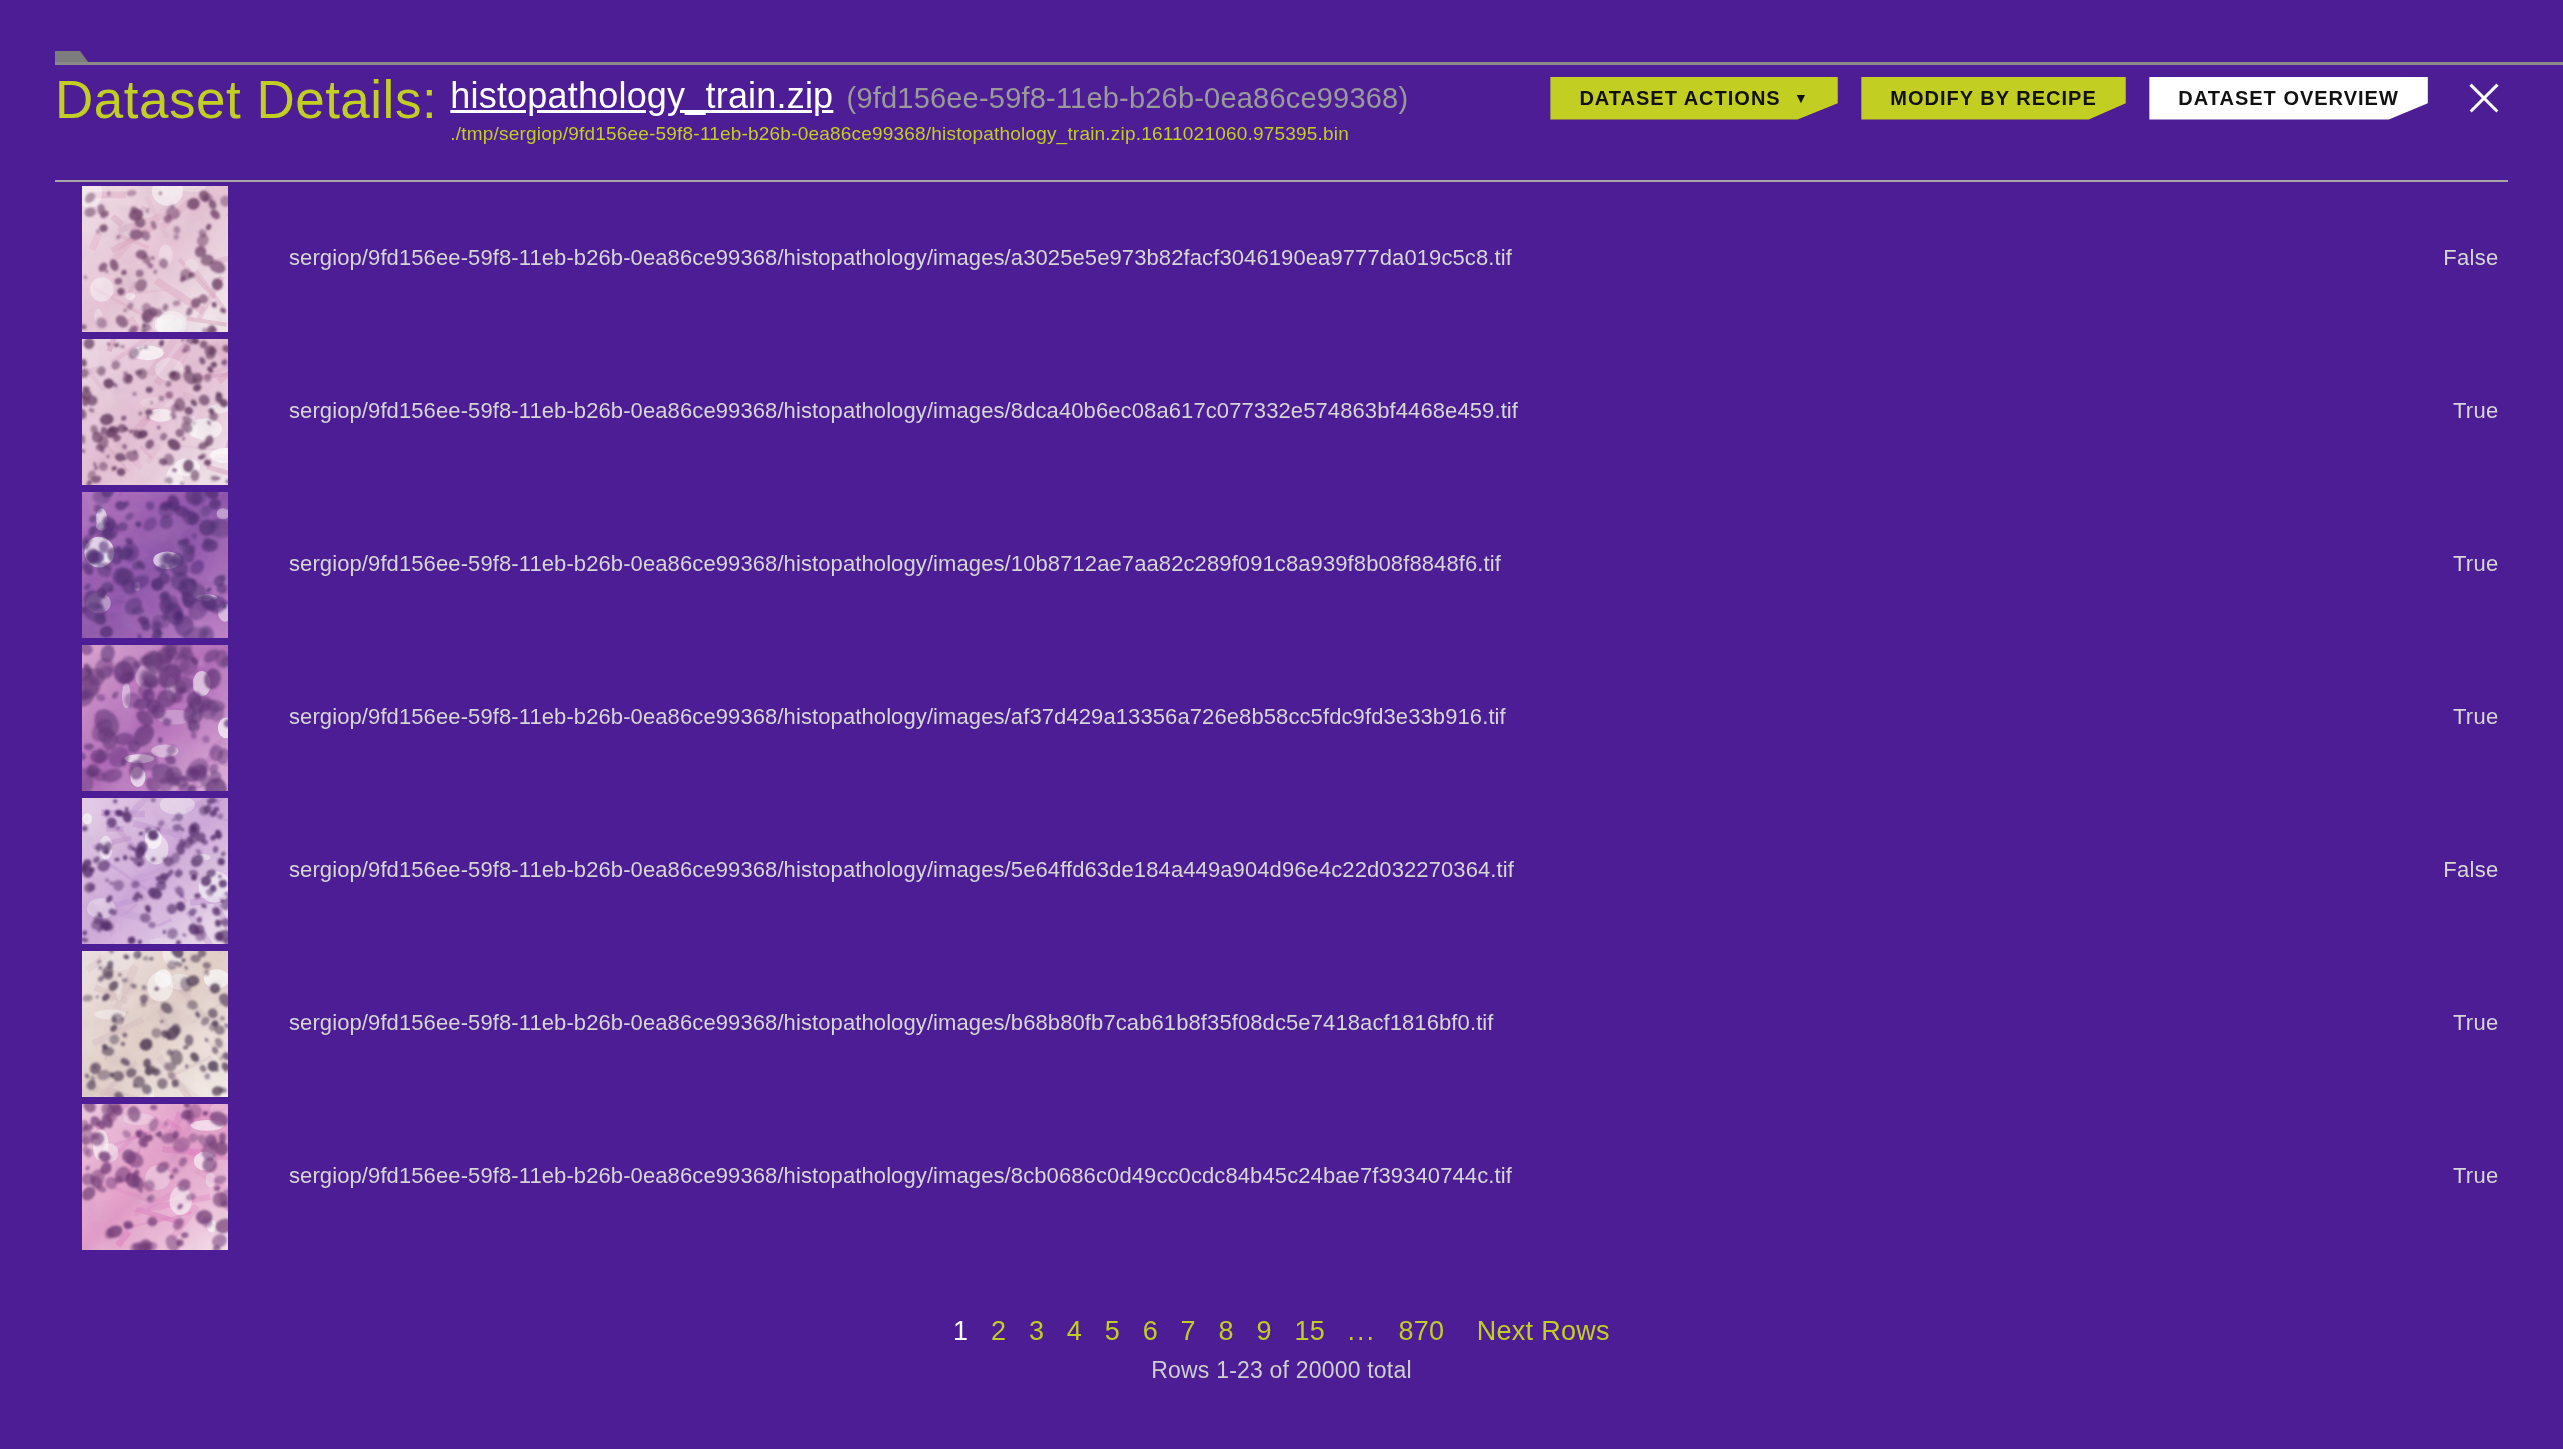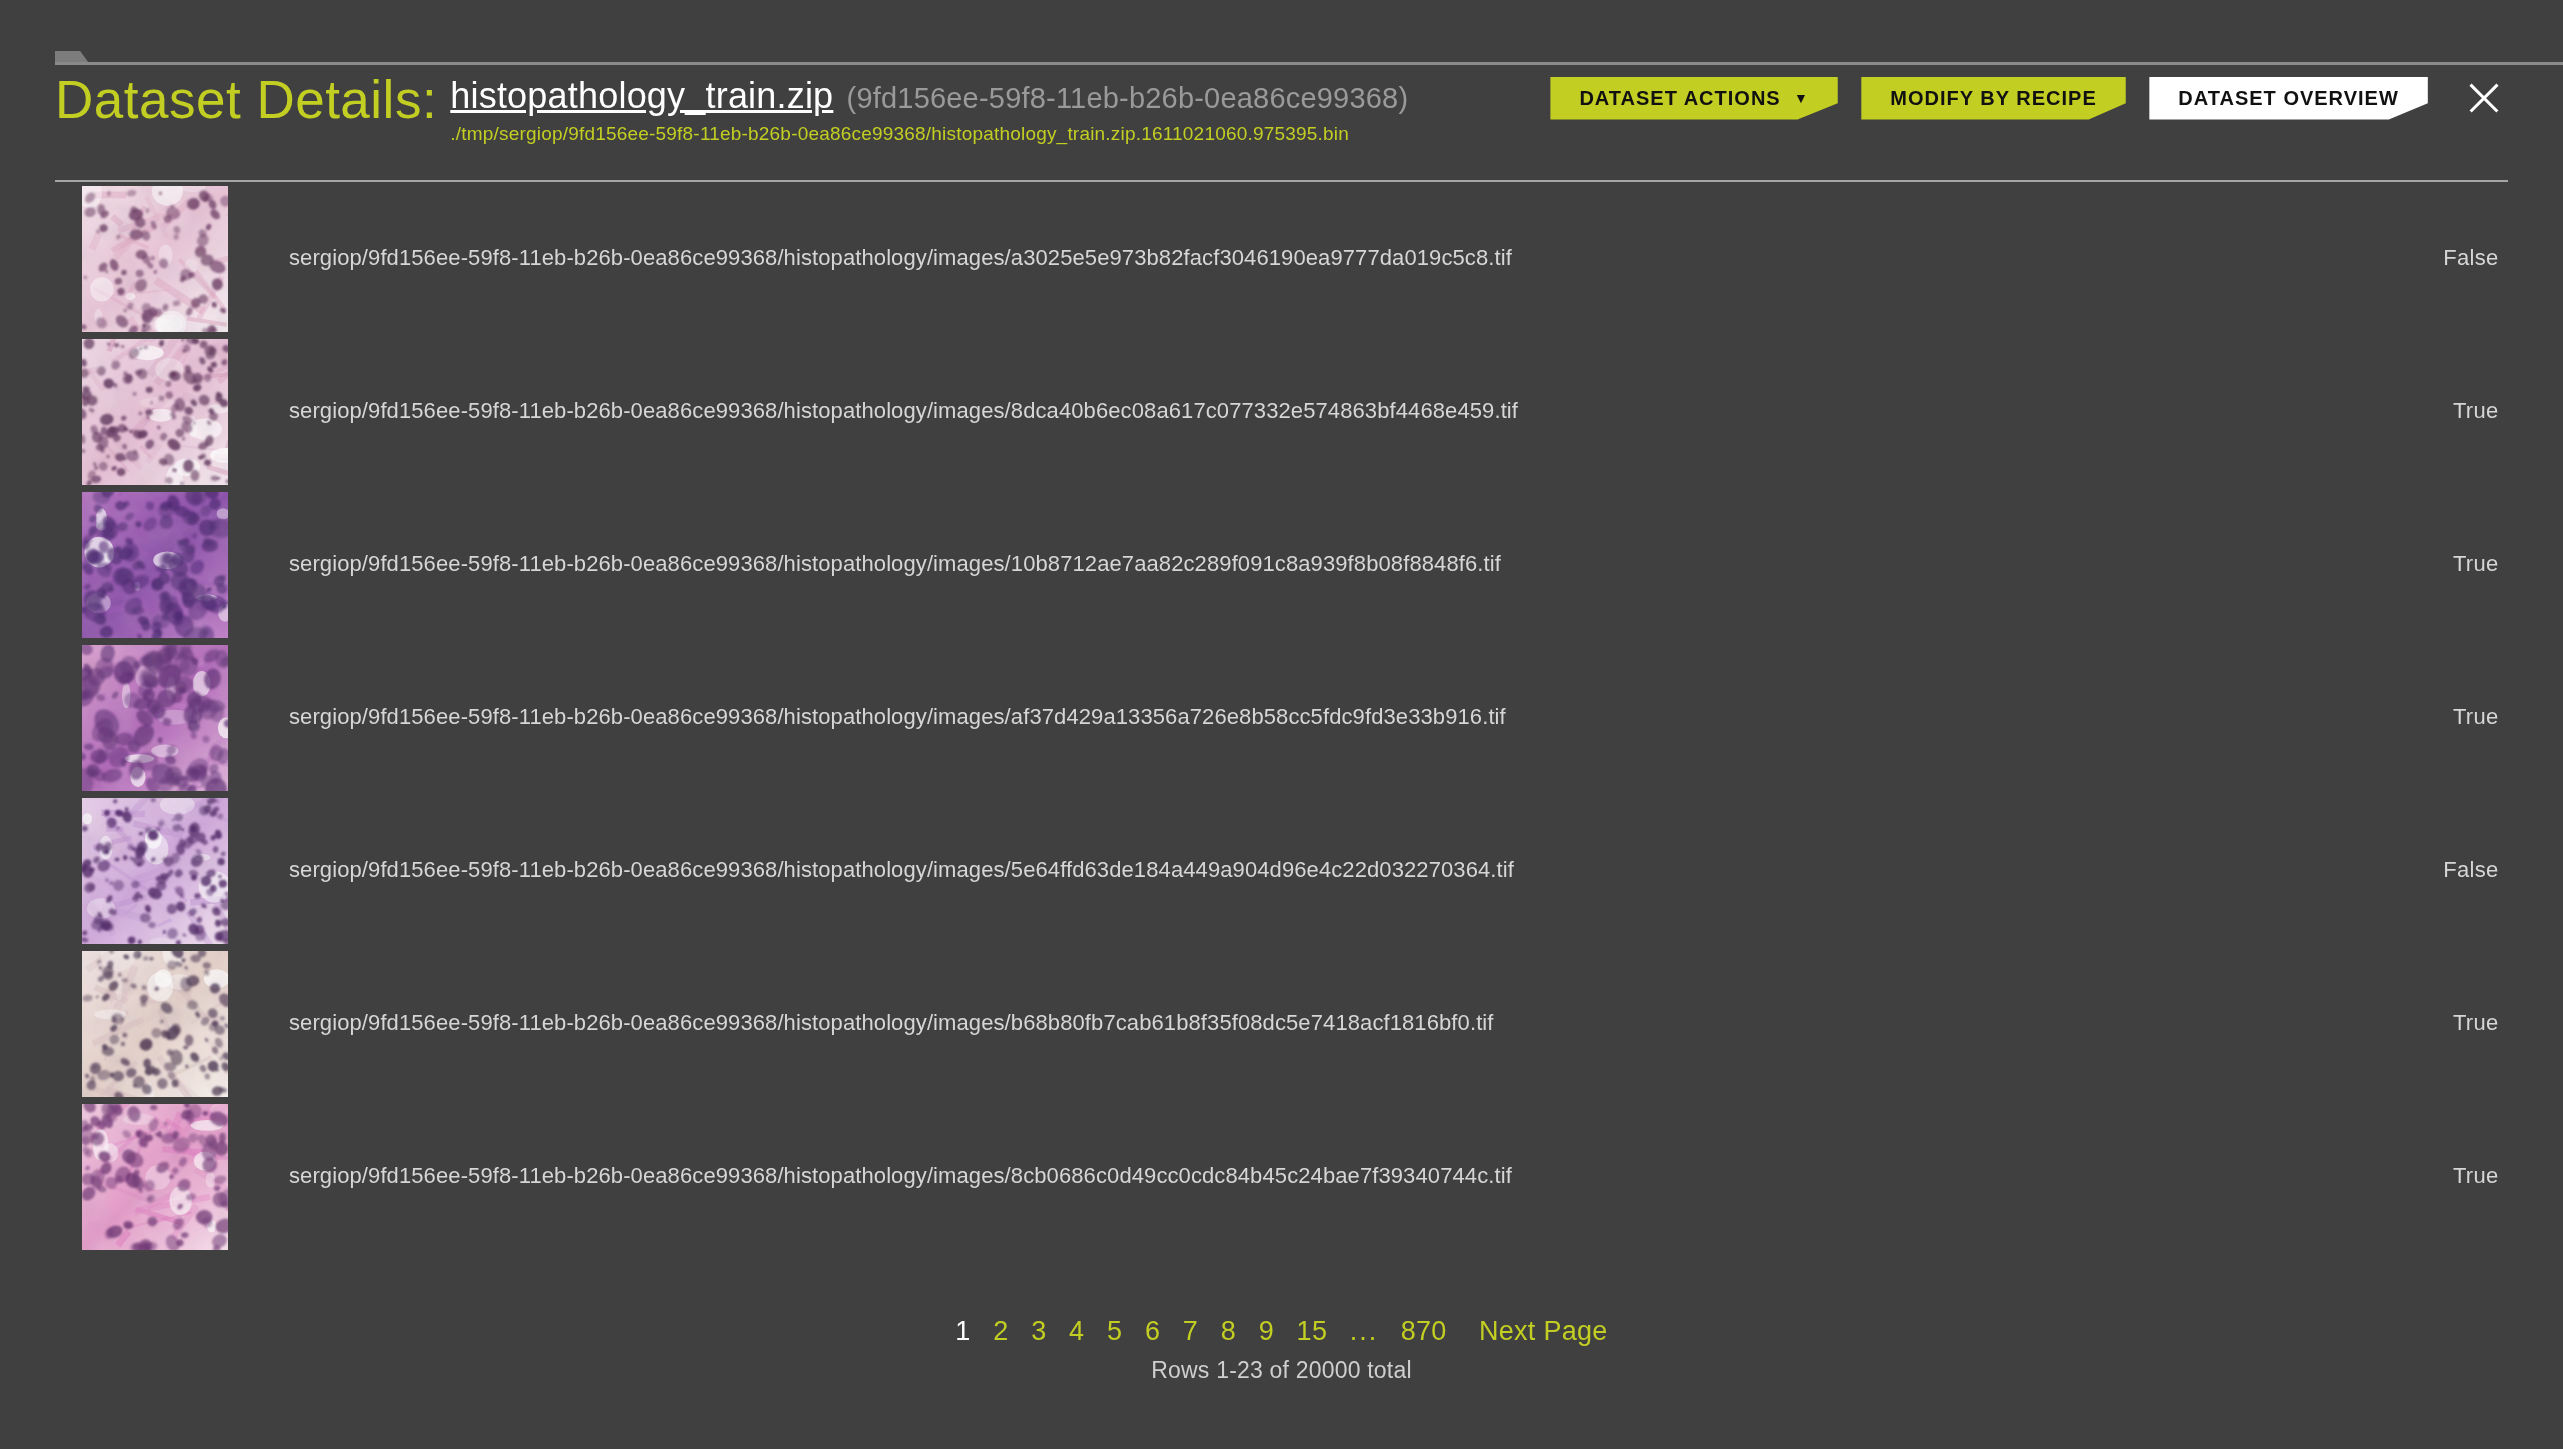--- a/index.html
+++ b/index.html
@@ -2,21 +2,21 @@
 <html style="font-size:15px"><head>
 <meta charset="utf-8">
 <style>
   * { box-sizing: border-box; margin: 0; padding: 0; }
   html, body {
     width: 2563px; height: 1450px;
     background: #000;
     font-family: "Liberation Sans", sans-serif;
     overflow: hidden;
   }
-  #app { position: relative; width: 2563px; height: 1450px; background: #404040; }
+  #app { position: relative; width: 2563px; height: 1450px; background: #4c1d95; }
 
   
   .top-rule {
     position: absolute; left: 55px; right: 0; top: 62px;
     height: 2.8px; background: #8a8a8a;
   }
   .top-tab {
     position: absolute; left: 55px; top: 51px;
     width: 34px; height: 12.3px; background: #7d7d7d;
     clip-path: polygon(0 0, 74% 0, 100% 100%, 0 100%);
@@ -1377,19 +1377,19 @@
         <span class="pg">3</span>
         <span class="pg">4</span>
         <span class="pg">5</span>
         <span class="pg">6</span>
         <span class="pg">7</span>
         <span class="pg">8</span>
         <span class="pg">9</span>
         <span class="pg">15</span>
         <span class="pg ellipsis">...</span>
         <span class="pg">870</span>
-        <span class="pg next">Next Page</span>
+        <span class="pg next">Next Rows</span>
       </div>
     <div class="rows-total">Rows 1-23 of 20000 total</div>
   </div>
 
 </div>
 
 
 </body></html>

